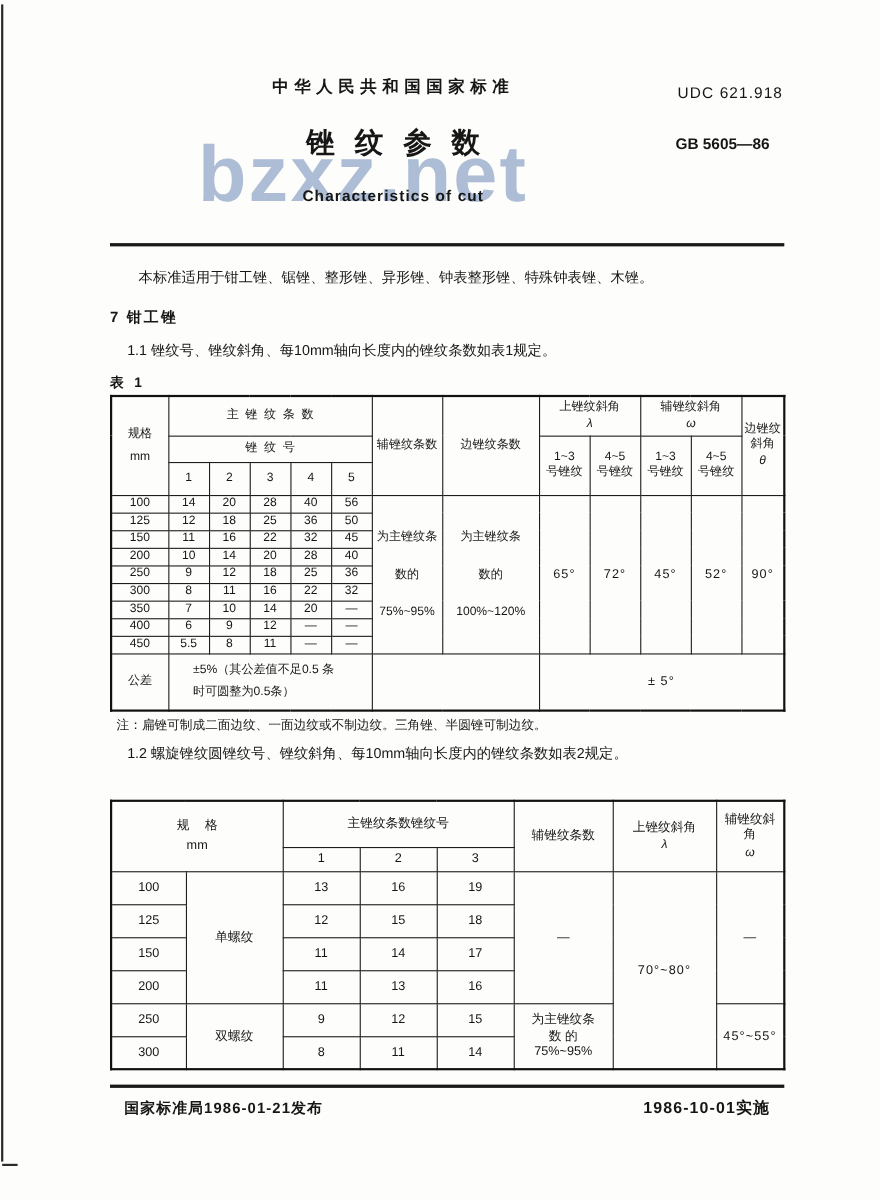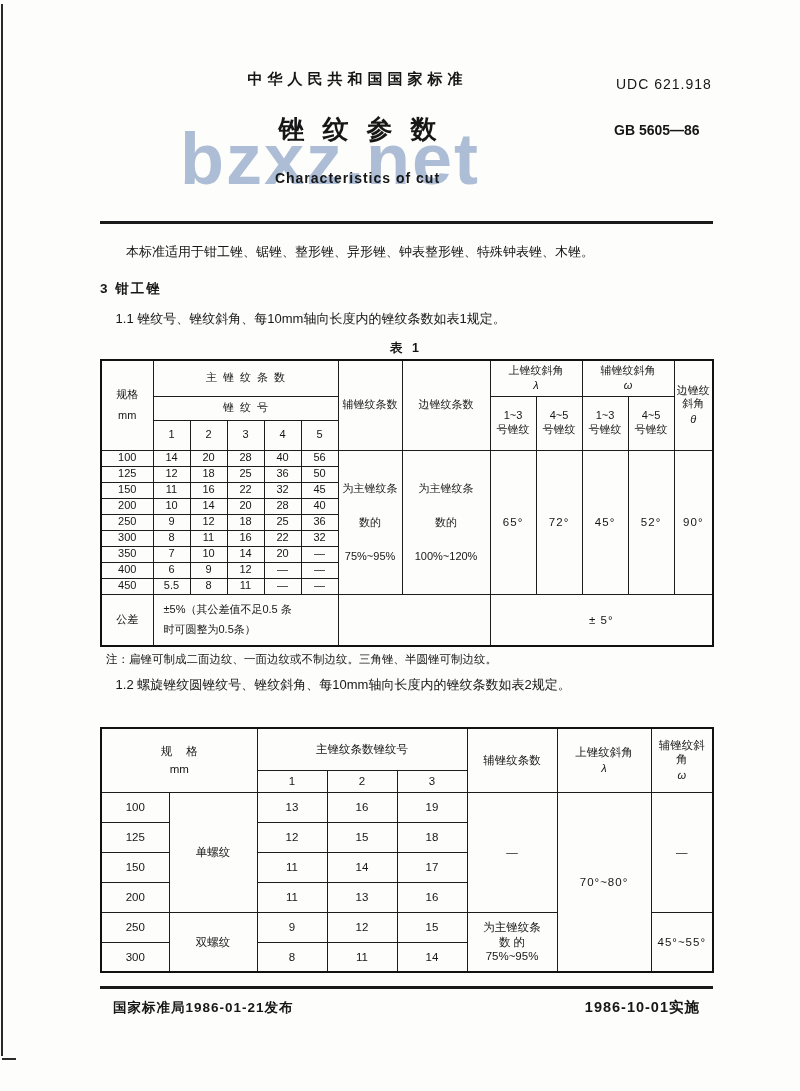--- a/index.html
+++ b/index.html
@@ -38,21 +38,21 @@
   .rule { left:100px; width:613px; height:3px; background:#1a1a1a; }
   .rule-top { top:221px; }
   .rule-bottom { top:986px; }
 
   
   .scope { left:100px; top:243px; width:612px; font-size:13px; text-indent:2em; }
   .sec-heading { left:100px; top:280px; font-size:13.5px; font-weight:bold; letter-spacing:2px; }
   .clause { left:100px; width:612px; font-size:13px; text-indent:1.2em; }
   .clause-11 { top:310px; }
   .clause-12 { top:676px; }
-  .tcap { left:100px; width:612px; text-align:center; font-size:12.5px; font-weight:bold; letter-spacing:3px; }
+  .tcap { left:100px; width:612px; text-align:left; font-size:12.5px; font-weight:bold; letter-spacing:3px; }
   .tcap1 { top:340px; }
   .tcap2 { top:708px; }
   .note { left:106px; top:652px; width:606px; font-size:11.5px; }
 
   
   table { border-collapse: collapse; table-layout: fixed; position:absolute; left:100px; }
   td {
     border: 1.6px solid #1d1d1d;
     text-align: center; vertical-align: middle;
     font-size: 11px; line-height: 1.25; padding: 0 2px; overflow: hidden;
@@ -62,21 +62,21 @@
   tr.hr1 { height:36px; } tr.hr2 { height:24px; } tr.hr3 { height:30px; }
   tr.dr  { height:16px;margin-left:15px; }
   tr.tol { height:52px; }
   .t2 tr.hr1 { height:42px; } .t2 tr.hr2 { height:22px; }
   .t2 tr.dr { height:30px; }
   .t2 td { font-size:11.5px; }
   .wide { letter-spacing:6px; text-indent:6px; }
   .vwide { letter-spacing:14px; text-indent:14px; }
   .sym { font-size:11px; margin-top:2px; font-style:italic; }
   .spread { white-space:pre-line; line-height:34px; font-size:11px; }
-  .tol-text { white-space:pre-line; text-align:left; padding-left:10px; line-height:1.8; }
+  .tol-text { white-space:pre-line; text-align:left; padding-left:22px; line-height:1.8; }
   .angleval { font-size:11.5px; letter-spacing:1px; }
 
   
   .footer-left { left:113px; top:999px; font-size:13.5px; font-weight:bold; letter-spacing:1px; }
   .footer-right { right:100px; top:998px; font-size:14.5px; font-weight:bold; letter-spacing:1px; }
 </style>
 </head>
 <body>
 
 <div class="page">
@@ -87,21 +87,21 @@
   <div class="abs hdr-cn">中华人民共和国国家标准</div>
 
   <div class="abs watermark">bzxz.net</div>
   <div class="abs udc">UDC 621.918</div>
   <div class="abs doc-title">锉纹参数</div>
   <div class="abs gb-no">GB 5605—86</div>
   <div class="abs subtitle">Characteristics of cut</div>
   <div class="abs rule rule-top"></div>
 
   <div class="abs scope">本标准适用于钳工锉、锯锉、整形锉、异形锉、钟表整形锉、特殊钟表锉、木锉。</div>
-  <div class="abs sec-heading">3  钳工锉</div>
+  <div class="abs sec-heading">7  钳工锉</div>
   <div class="abs clause clause-11">1.1  锉纹号、锉纹斜角、每10mm轴向长度内的锉纹条数如表1规定。</div>
   <div class="abs tcap tcap1">表 1</div>
 
   <table class="t1">
     <colgroup>
       <col style="width:52px">
         <col style="width:37px">
         <col style="width:37px">
         <col style="width:37px">
         <col style="width:37px">

